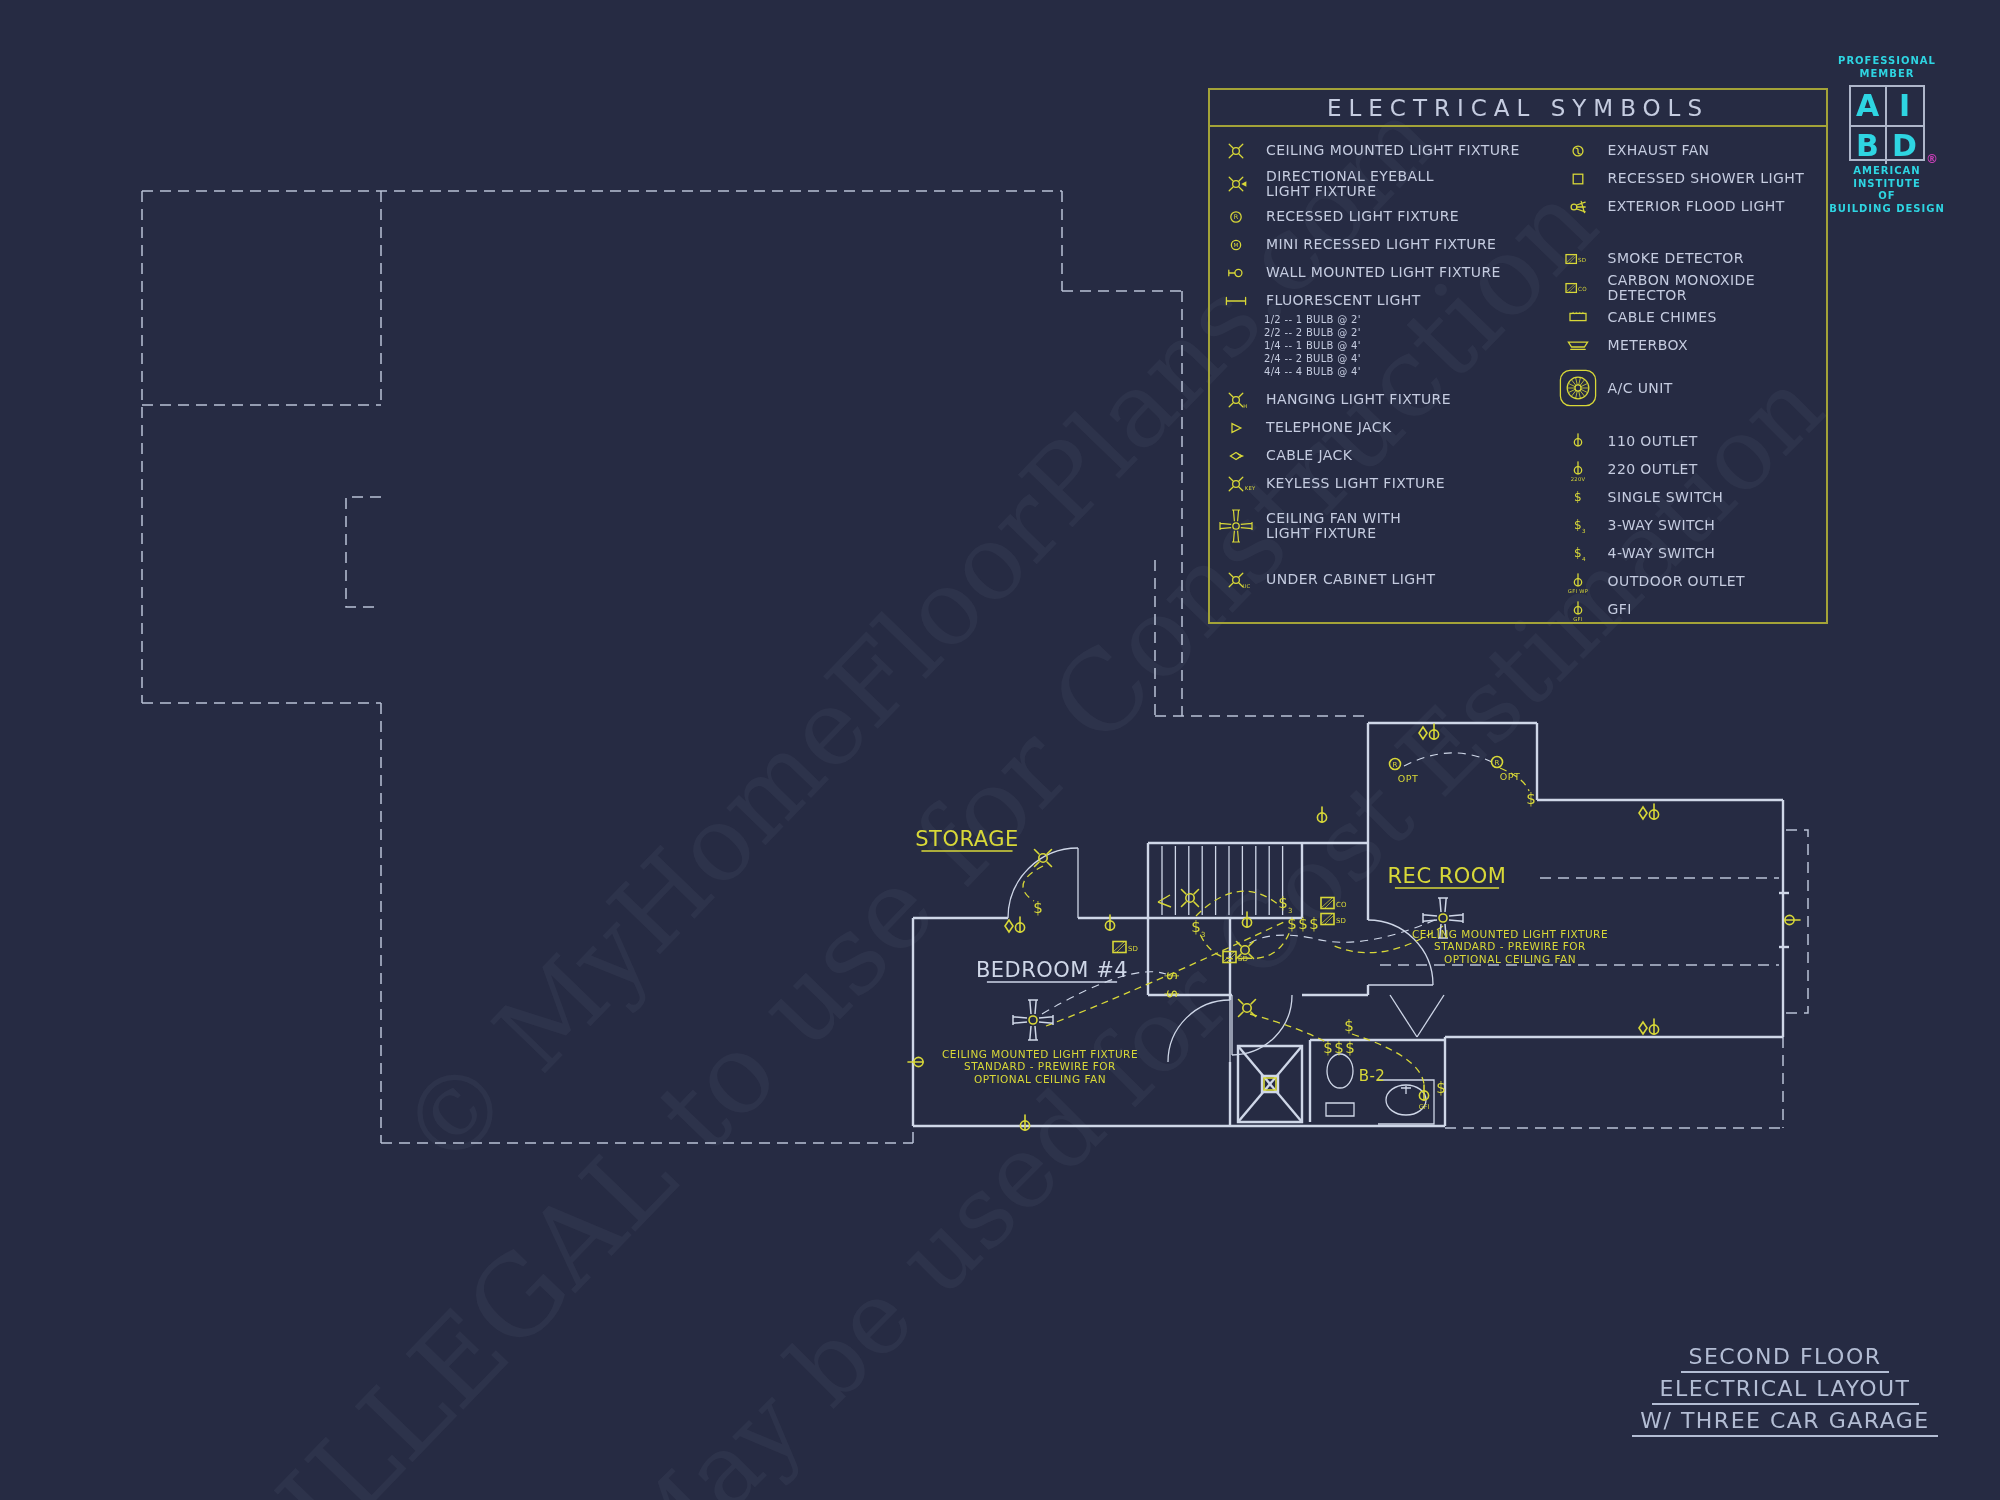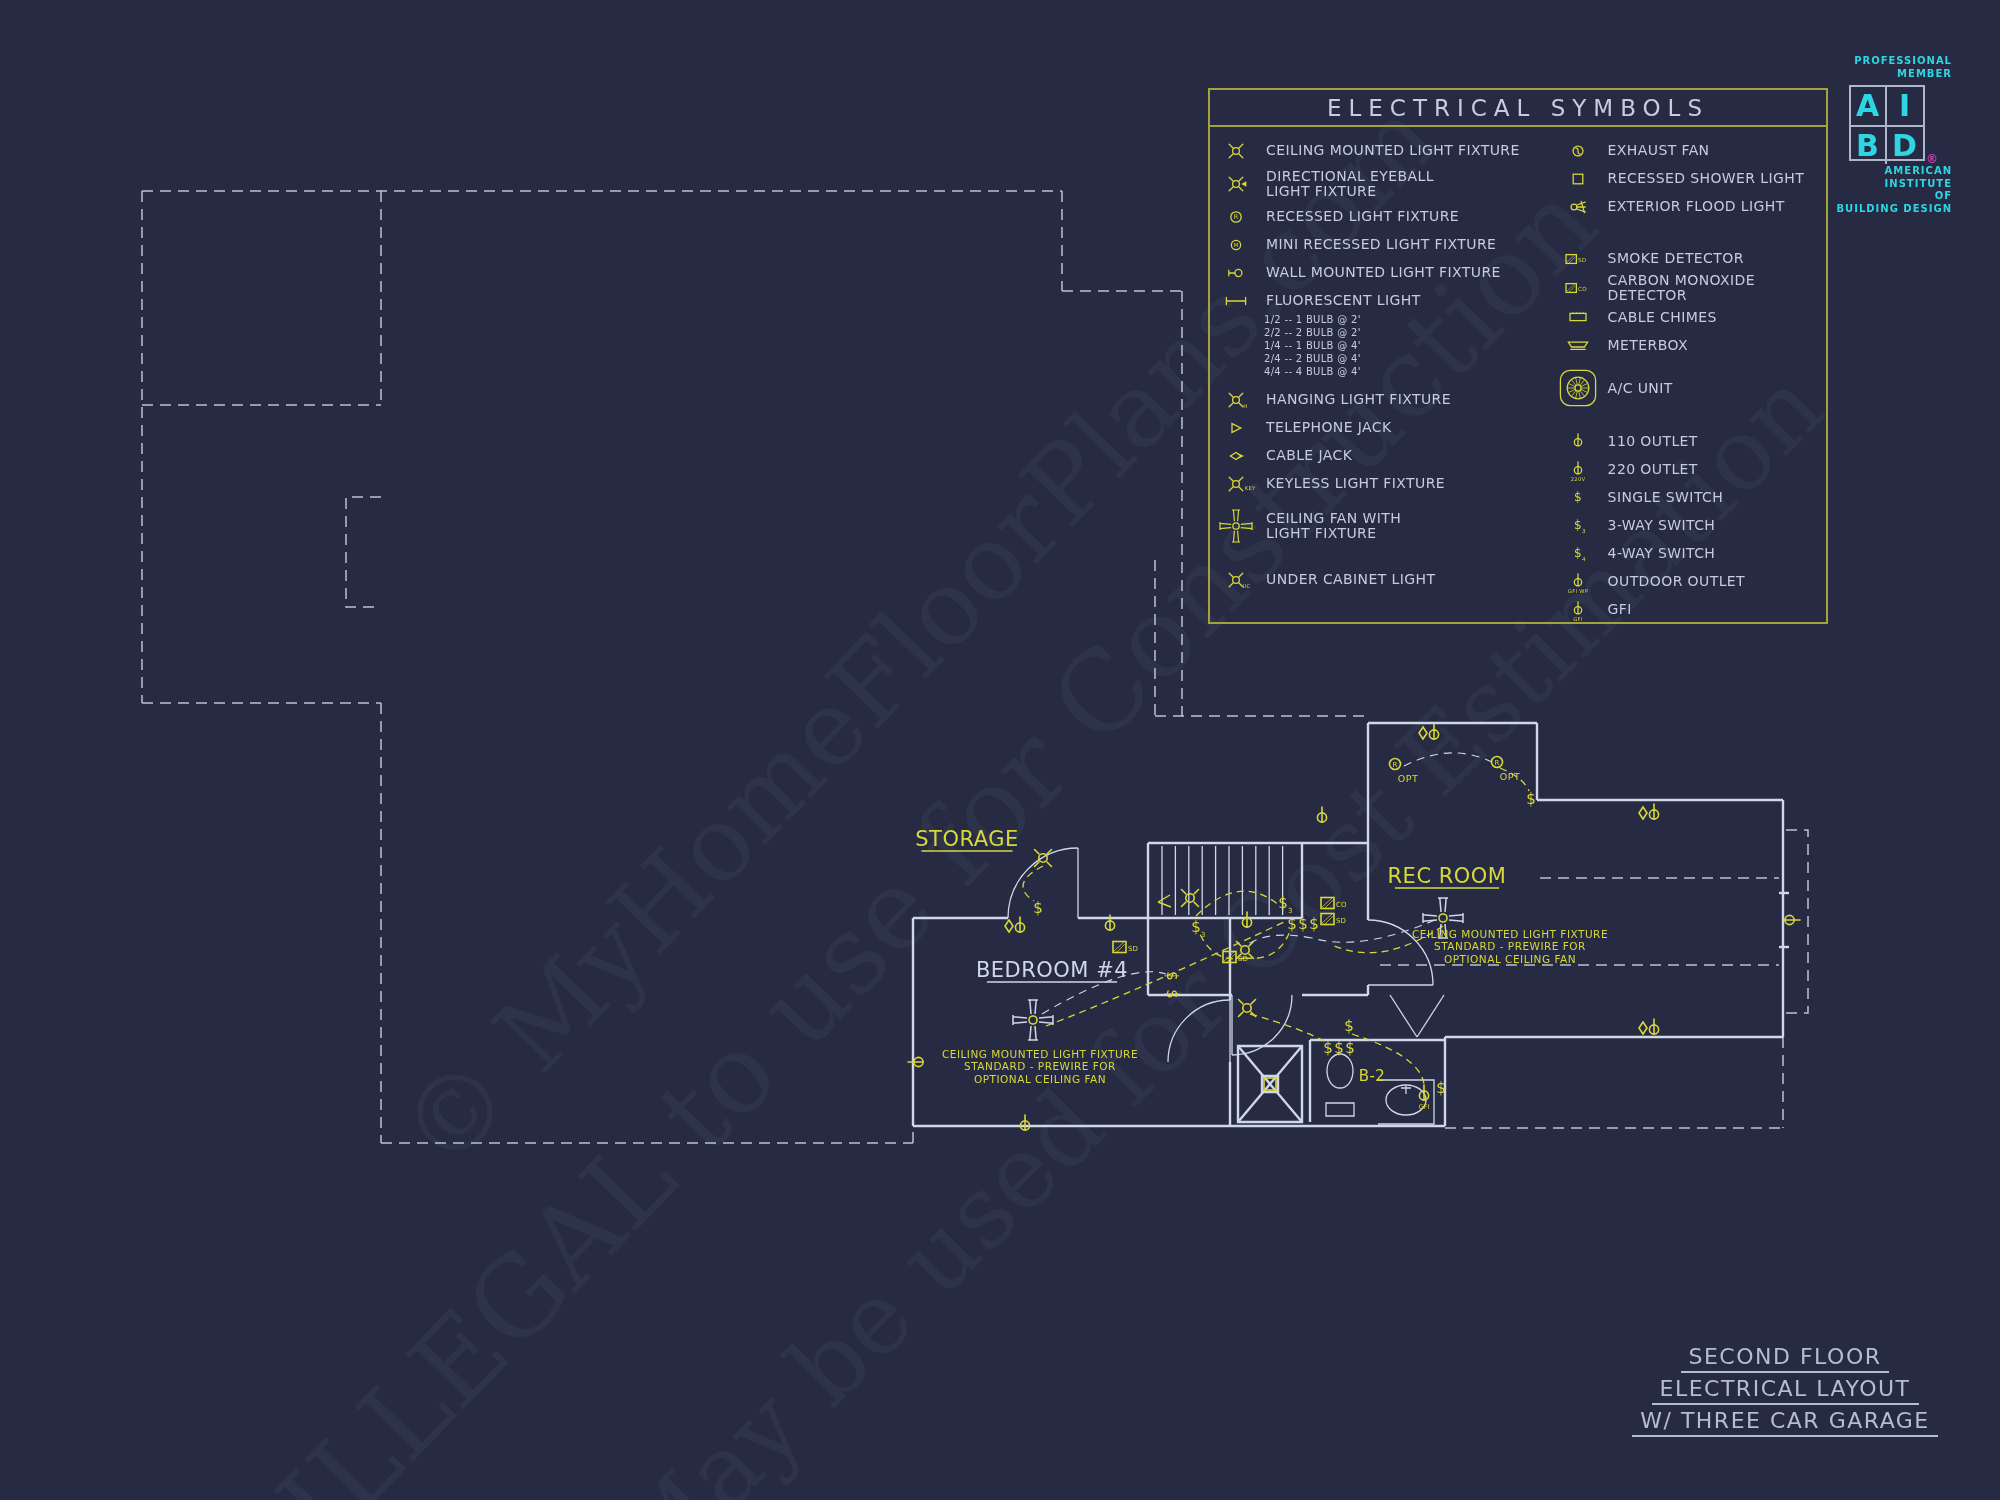--- a/index.html
+++ b/index.html
@@ -19,21 +19,21 @@
   .legend h1{margin:0;padding:5px 0 4px;text-align:center;font-size:23px;font-weight:normal;
              letter-spacing:7px;color:#c5cce0;border-bottom:2px solid #a3a338;}
   .legend .cols{display:flex;padding:10px 4px 0 2px;}
   .legend .col-left{width:56%;}
   .legend .col-right{width:44%;}
   .lrow{display:flex;align-items:center;min-height:27px;color:#c5cce0;font-size:14px;
         letter-spacing:0.4px;line-height:1.08;white-space:pre-line;}
   .lrow svg{flex:0 0 auto;margin-right:6px;}
   .lsub{margin:-2px 0 4px 52px;color:#c5cce0;font-size:10px;line-height:1.3;letter-spacing:0.3px;}
   
-  .logo{position:absolute;left:1822px;top:55px;width:130px;text-align:right;
+  .logo{position:absolute;left:1822px;top:55px;width:130px;text-align:center;
         color:#2ed5e2;font-size:10px;font-weight:bold;letter-spacing:1px;line-height:1.25;}
   .logo .box{position:relative;margin:5px auto 4px;width:72px;height:72px;
              border:2px solid #aeb6ca;display:grid;grid-template-columns:1fr 1fr;grid-template-rows:1fr 1fr;}
   .logo .cell{display:flex;align-items:center;justify-content:center;font-size:30px;font-weight:bold;}
   .logo .cell:nth-child(1),.logo .cell:nth-child(2){border-bottom:2px solid #aeb6ca;}
   .logo .cell:nth-child(1),.logo .cell:nth-child(3){border-right:2px solid #aeb6ca;}
   .logo .reg{position:absolute;right:-16px;bottom:-8px;color:#c43fb4;font-size:12px;font-weight:bold;}
   
   .titleblock{position:absolute;left:1620px;top:1344px;width:330px;text-align:center;}
   .titleblock div{margin-bottom:3px;}

